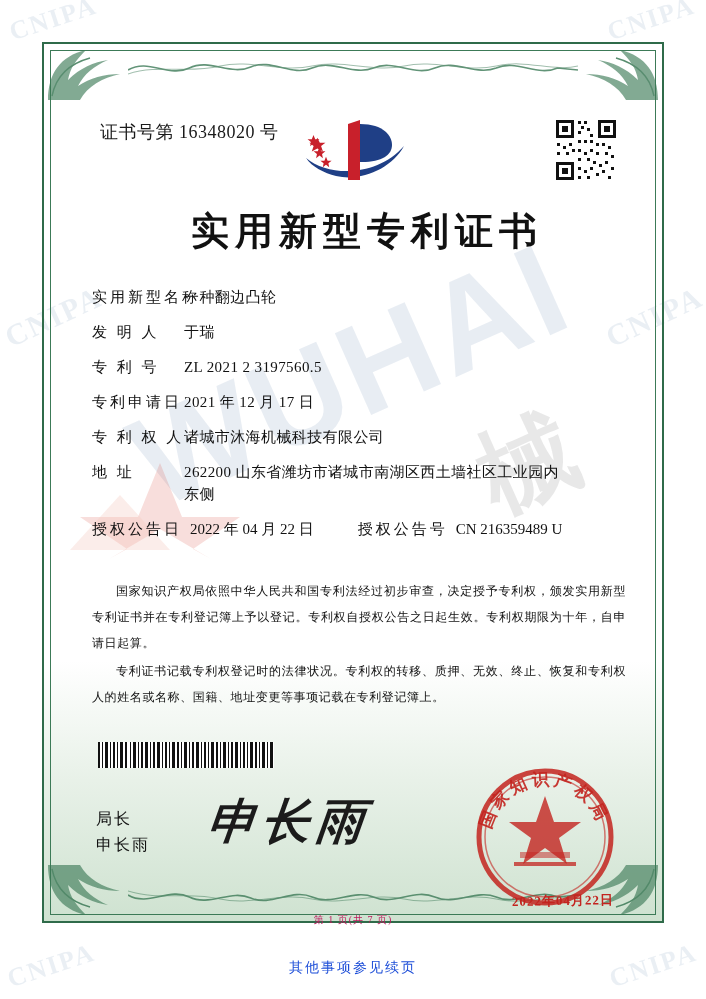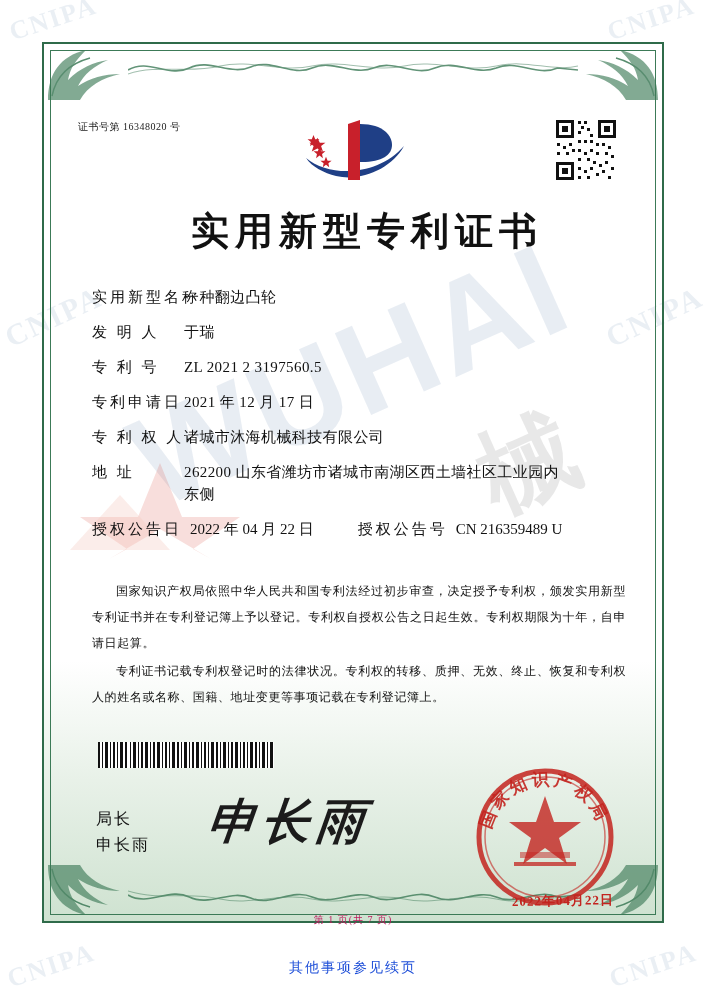--- a/index.html
+++ b/index.html
@@ -123,23 +123,23 @@
     right: 44px;
     bottom: 78px;
     height: 260px;
     background: linear-gradient(to bottom, rgba(226,236,226,0) 0%, rgba(214,230,214,.55) 45%, rgba(198,221,200,.85) 100%);
     pointer-events: none;
   }
 
   
   .cert-no {
     position: absolute;
-    left: 78px;
+    left: 100px;
     top: 120px;
-    font-size: 10px;
+    font-size: 18px;
     color: #1a1a1a;
     letter-spacing: .5px;
     text-align: right;
   }
 
   .logo {
     position: absolute;
     left: 300px;
     top: 118px;
     width: 110px;

